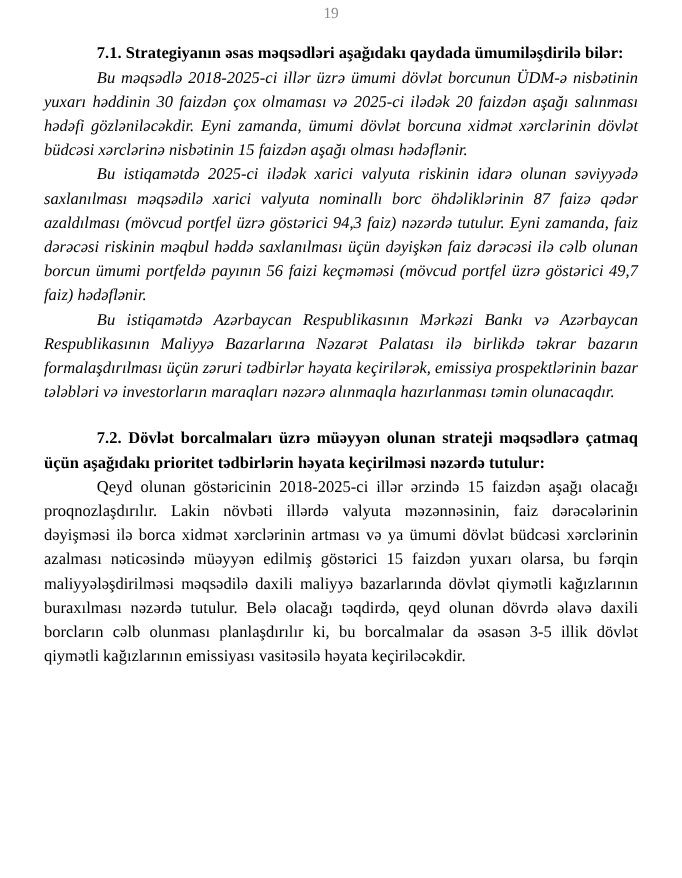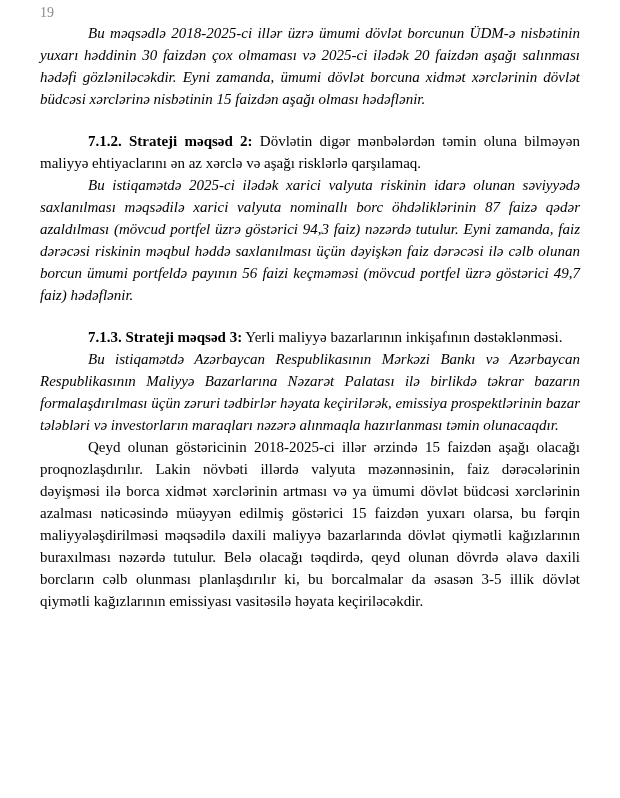--- a/index.html
+++ b/index.html
@@ -15,21 +15,21 @@
     color: #000000;
   }
   .page {
     box-sizing: border-box;
     width: 620px;
     height: 798px;
     padding: 4px 40px 0 40px;
     background: #ffffff;
   }
   .page-number {
-    text-align: left;
+    text-align: center;
     font-size: 14px;
     color: #8c8c8c;
     padding-right: 18px;
     margin: 0;
     line-height: 18px;
   }
   p.doc-par {
     margin: 0;
     font-size: 15px;
     line-height: 22px;
@@ -41,35 +41,29 @@
   .bold { font-weight: bold; }
   .italic-par { font-style: italic; }
 </style>
 </head>
 <body>
 
 <div class="page">
 
   <p class="page-number">19</p>
 
+  <p class="doc-par bold small-gap-before">7.1. Strategiyanın əsas məqsədləri aşağıdakı qaydada ümumiləşdirilə bilər:</p>
 
 
   <p class="doc-par italic-par">Bu məqsədlə 2018-2025-ci illər üzrə ümumi dövlət borcunun ÜDM-ə nisbətinin yuxarı həddinin 30 faizdən çox olmaması və 2025-ci ilədək 20 faizdən aşağı salınması hədəfi gözləniləcəkdir. Eyni zamanda, ümumi dövlət borcuna xidmət xərclərinin dövlət büdcəsi xərclərinə nisbətinin 15 faizdən aşağı olması hədəflənir.</p>
 
-  <p class="doc-par gap-before">
-    <span class="bold">7.1.2. Strateji məqsəd 2:</span>
-    <span>Dövlətin digər mənbələrdən təmin oluna bilməyən maliyyə ehtiyaclarını ən az xərclə və aşağı risklərlə qarşılamaq.</span>
-  </p>
 
   <p class="doc-par italic-par">Bu istiqamətdə 2025-ci ilədək xarici valyuta riskinin idarə olunan səviyyədə saxlanılması məqsədilə xarici valyuta nominallı borc öhdəliklərinin 87 faizə qədər azaldılması (mövcud portfel üzrə göstərici 94,3 faiz) nəzərdə tutulur. Eyni zamanda, faiz dərəcəsi riskinin məqbul həddə saxlanılması üçün dəyişkən faiz dərəcəsi ilə cəlb olunan borcun ümumi portfeldə payının 56 faizi keçməməsi (mövcud portfel üzrə göstərici 49,7 faiz) hədəflənir.</p>
 
-  <p class="doc-par gap-before">
-    <span class="bold">7.1.3. Strateji məqsəd 3:</span>
-    <span>Yerli maliyyə bazarlarının inkişafının dəstəklənməsi.</span>
-  </p>
 
   <p class="doc-par italic-par">Bu istiqamətdə Azərbaycan Respublikasının Mərkəzi Bankı və Azərbaycan Respublikasının Maliyyə Bazarlarına Nəzarət Palatası ilə birlikdə təkrar bazarın formalaşdırılması üçün zəruri tədbirlər həyata keçirilərək, emissiya prospektlərinin bazar tələbləri və investorların maraqları nəzərə alınmaqla hazırlanması təmin olunacaqdır.</p>
 
+  <p class="doc-par bold gap-before">7.2. Dövlət borcalmaları üzrə müəyyən olunan strateji məqsədlərə çatmaq üçün aşağıdakı prioritet tədbirlərin həyata keçirilməsi nəzərdə tutulur:</p>
 
 
   <p class="doc-par">Qeyd olunan göstəricinin 2018-2025-ci illər ərzində 15 faizdən aşağı olacağı proqnozlaşdırılır. Lakin növbəti illərdə valyuta məzənnəsinin, faiz dərəcələrinin dəyişməsi ilə borca xidmət xərclərinin artması və ya ümumi dövlət büdcəsi xərclərinin azalması nəticəsində müəyyən edilmiş göstərici 15 faizdən yuxarı olarsa, bu fərqin maliyyələşdirilməsi məqsədilə daxili maliyyə bazarlarında dövlət qiymətli kağızlarının buraxılması nəzərdə tutulur. Belə olacağı təqdirdə, qeyd olunan dövrdə əlavə daxili borcların cəlb olunması planlaşdırılır ki, bu borcalmalar da əsasən 3-5 illik dövlət qiymətli kağızlarının emissiyası vasitəsilə həyata keçiriləcəkdir.</p>
 
 </div>
 
 </body></html>

